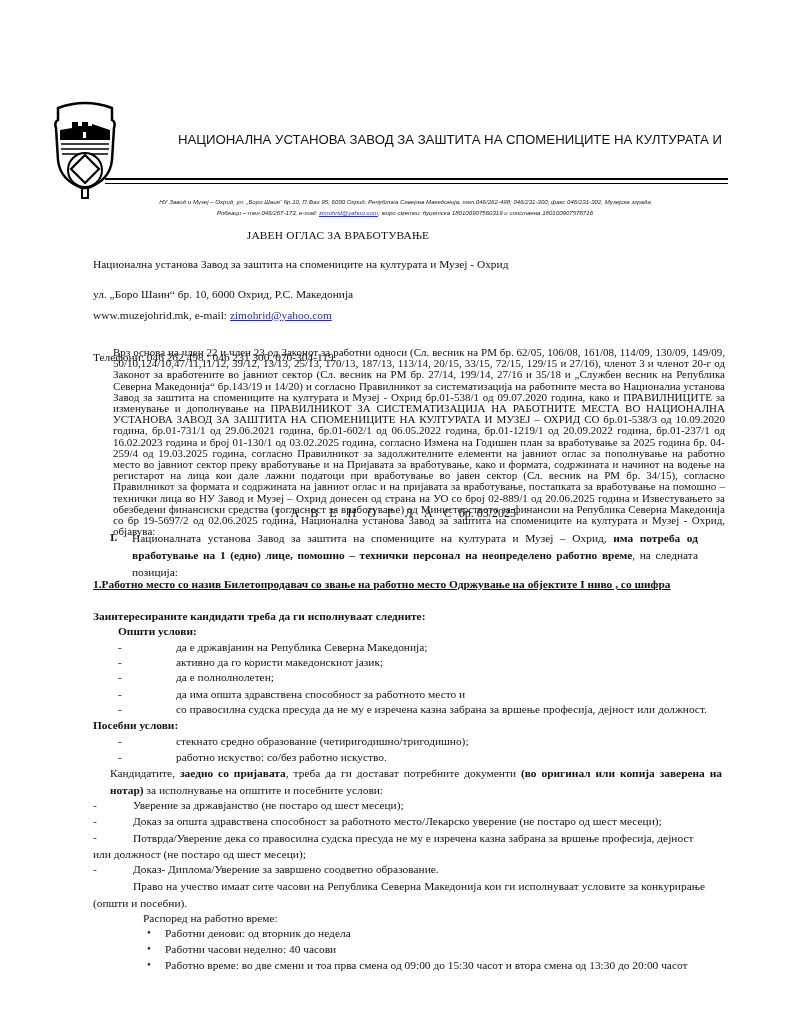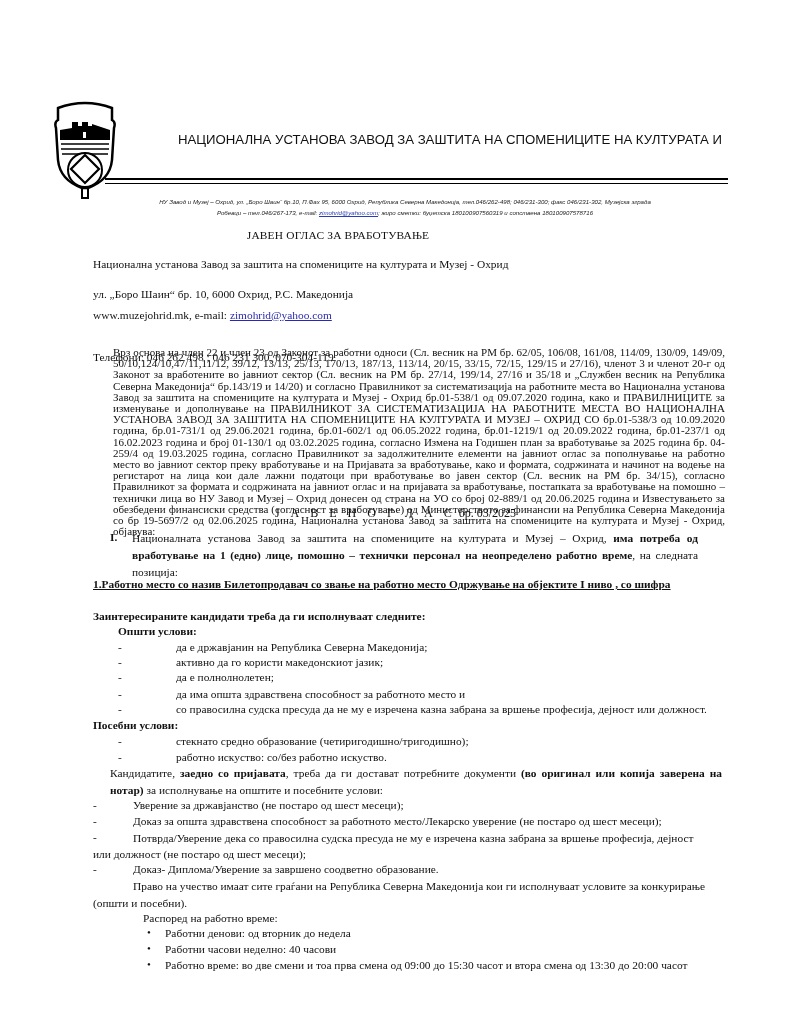--- a/index.html
+++ b/index.html
@@ -143,21 +143,21 @@
   <span class="doc-dash serif t" style="top:798px">-</span>
   <span class="doc-text serif t" style="top:798px">Уверение за државјанство (не постаро од шест месеци);</span>
   <span class="doc-dash serif t" style="top:814px">-</span>
   <span class="doc-text serif t" style="top:814px">Доказ  за општа здравствена способност за работното место/Лекарско уверение (не постаро од шест месеци);</span>
   <span class="doc-dash serif t" style="top:830px">-</span>
   <div id="doc3-text" class="abs serif t" style="top:830px;line-height:16px">Потврда/Уверение дека со правосилна судска пресуда не му е изречена казна забрана за вршење професија, дејност или должност (не постаро од шест месеци);</div>
   <span class="doc-dash serif t" style="top:862px">-</span>
   <span class="doc-text serif t" style="top:862px">Доказ- Диплома/Уверение за завршено соодветно образование.</span>
 </div>
 
-<div id="right-text" class="abs serif t" style="top:878px">Право на учество имаат сите граѓани на Република Северна Македонија кои ги исполнуваат условите за конкурирање (општи и посебни).</div>
+<div id="right-text" class="abs serif t" style="top:878px">Право на учество имаат сите часови на Република Северна Македонија кои ги исполнуваат условите за конкурирање (општи и посебни).</div>
 
 <div id="schedule-heading" class="abs serif t" style="top:874px;top:911px">Распоред на работно време:</div>
 
 <div>
   <span class="bullet serif" style="top:926px">•</span>
   <span class="bullet-text serif t" style="top:926px">Работни денови: од вторник до недела</span>
   <span class="bullet serif" style="top:942px">•</span>
   <span class="bullet-text serif t" style="top:942px">Работни часови неделно: 40 часови</span>
   <span class="bullet serif" style="top:958px">•</span>
   <span class="bullet-text serif t" style="top:958px">Работно време: во две смени и тоа прва смена од 09:00 до 15:30 часот и втора смена од 13:30 до 20:00 часот</span>

